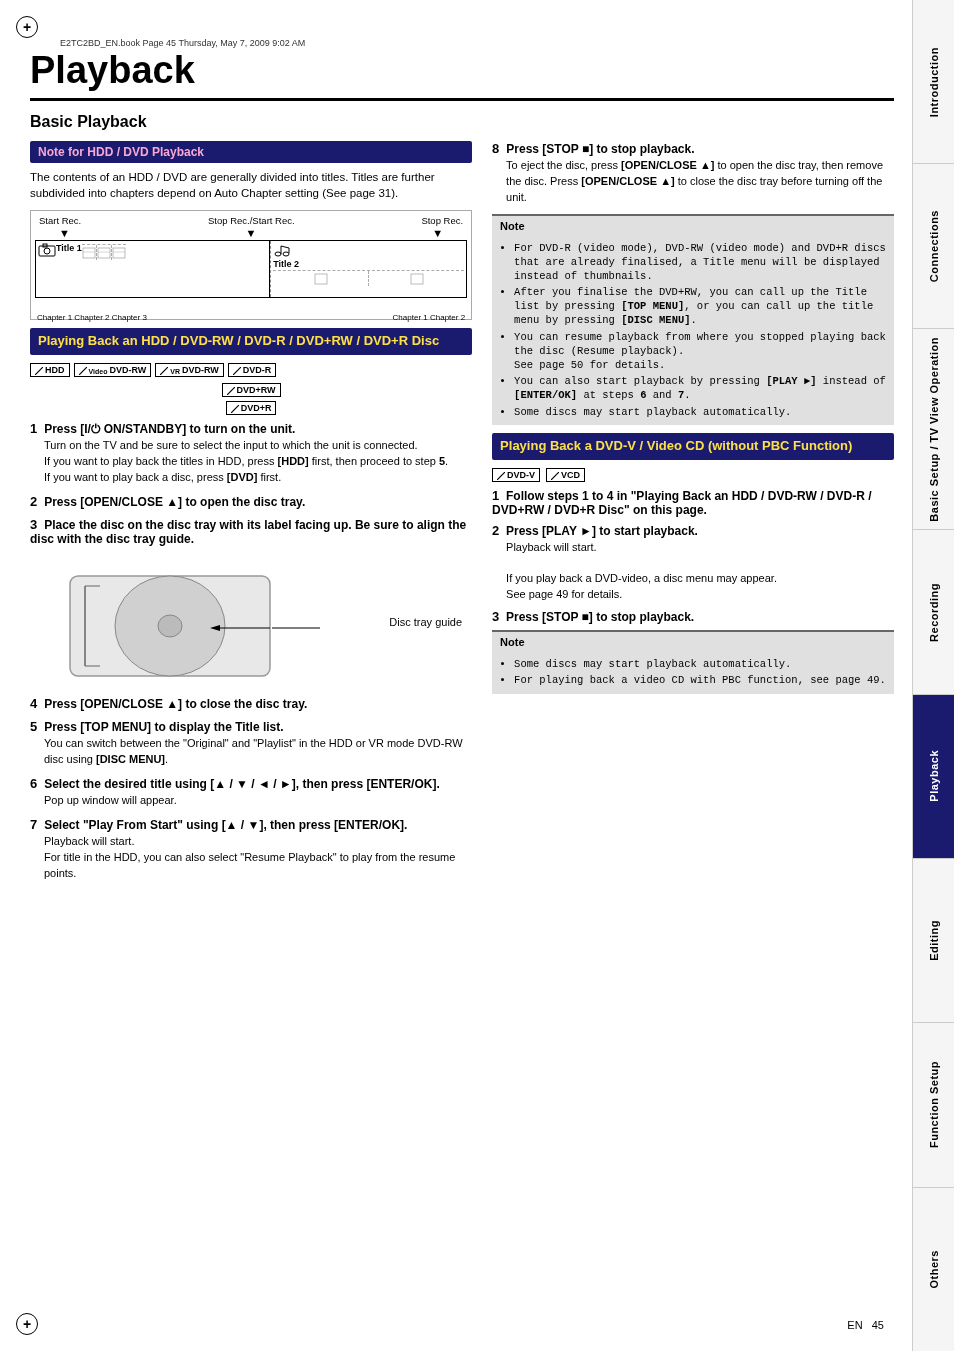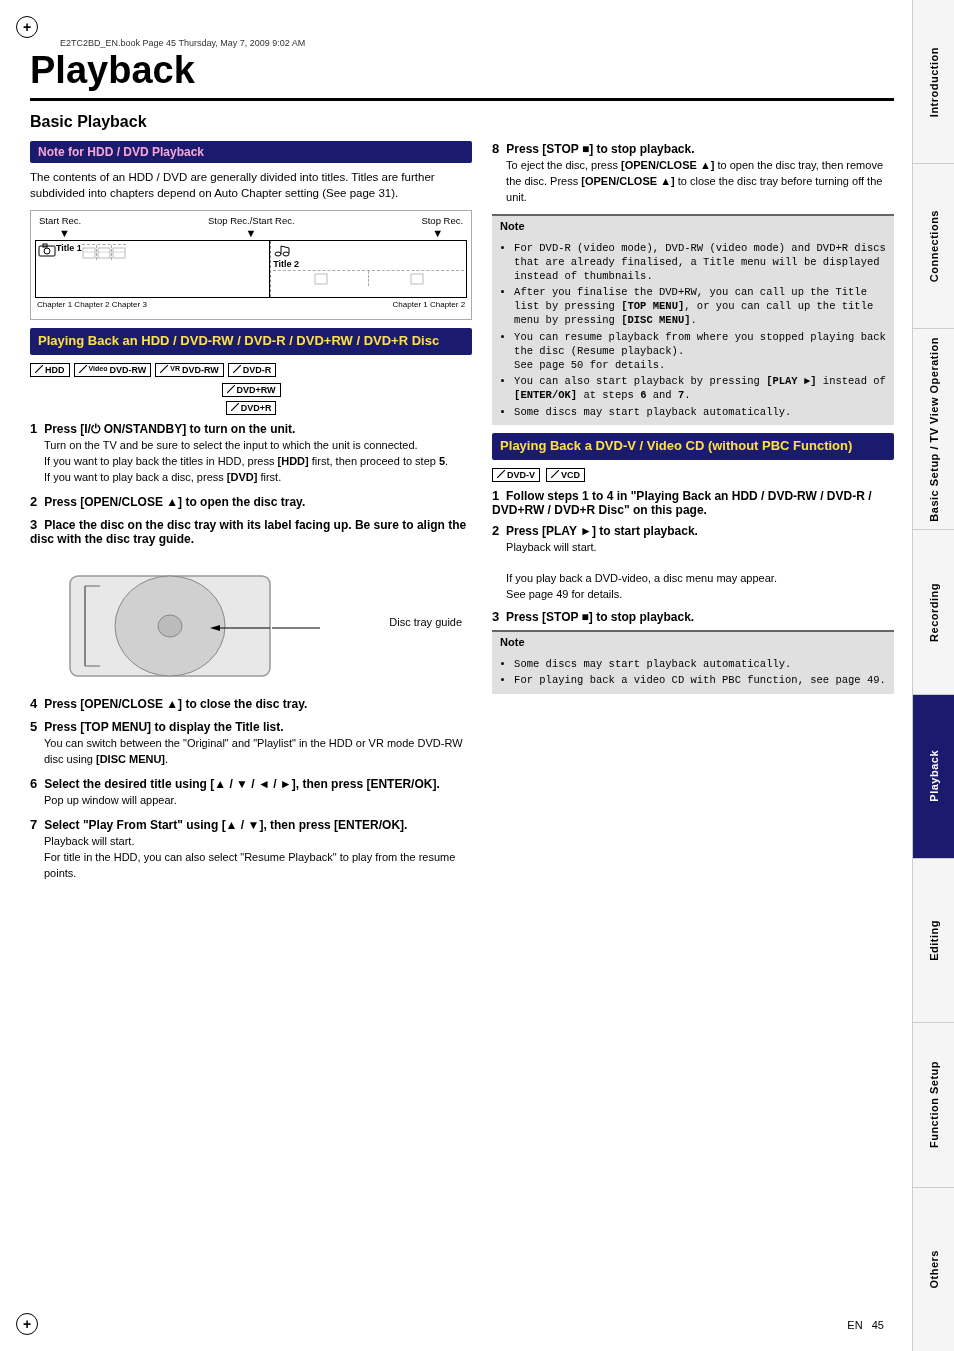--- a/index.html
+++ b/index.html
@@ -170,21 +170,21 @@
       margin: 6px 0;
       flex-wrap: wrap;
     }
     .device-icon {
       border: 1px solid #000;
       font-size: 9px;
       padding: 1px 4px;
       font-weight: bold;
       white-space: nowrap;
       display: flex;
-      align-items: flex-start;
+      align-items: flex-end;
       gap: 2px;
     }
 
     
     .step {
       margin-bottom: 8px;
     }
     .step-num {
       font-weight: bold;
       font-size: 13px;
@@ -396,21 +396,21 @@
                 </div>
                 <div style="flex:1; font-size:7px; display:flex; align-items:center; justify-content:center;">
                   <svg width="14" height="12">
                     <rect x="1" y="1" width="12" height="10" stroke="#aaa" fill="none" stroke-width="0.8"></rect>
                   </svg>
                 </div>
               </div>
             </div>
           </div>
 
-          <div style="display:flex; justify-content:space-between; font-size:8px; margin-top:2px; padding:0 2px;">
+          <div style="display:flex; justify-content:space-between; font-size:8px; margin-top:15px; padding:0 2px;">
             <span>Chapter 1   Chapter 2   Chapter 3</span>
             <span>Chapter 1   Chapter 2</span>
           </div>
         </div>
 
         <div class="blue-box">Playing Back an HDD / DVD-RW / DVD-R / DVD+RW / DVD+R Disc</div>
 
         <div class="device-icons-row">
           <div class="device-icon">
             <svg width="8" height="8">

